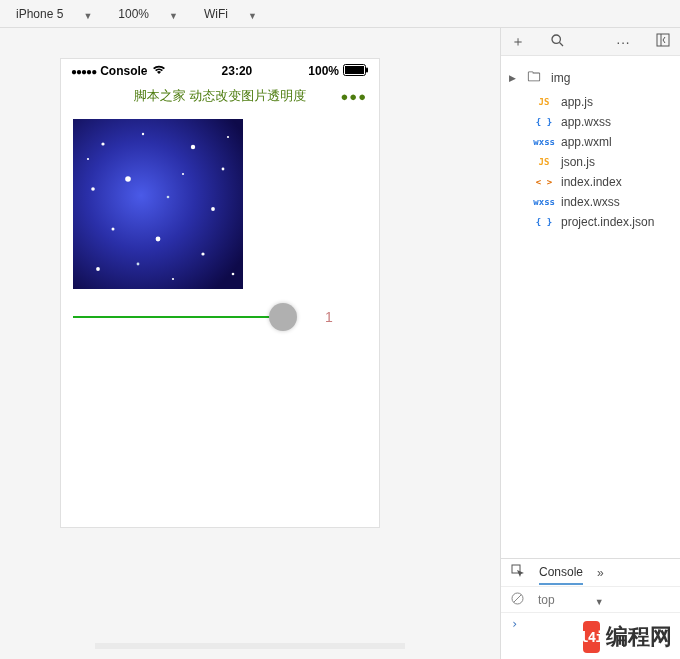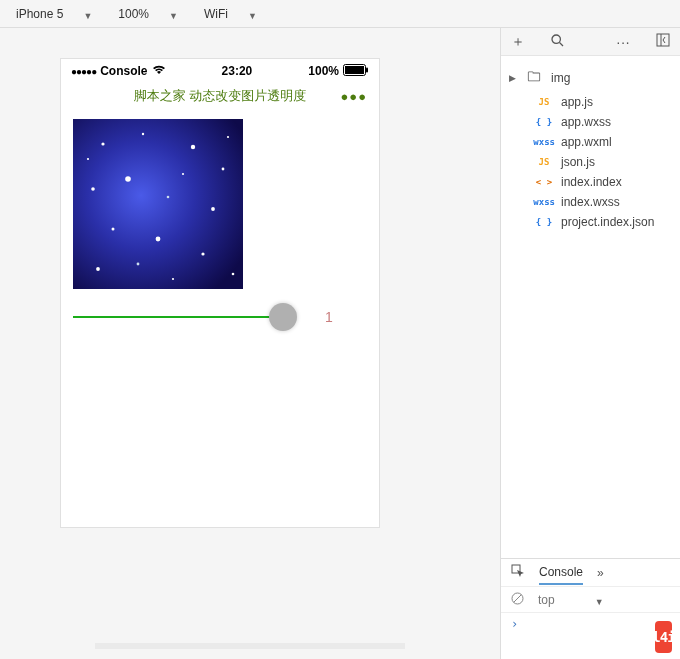--- a/index.html
+++ b/index.html
@@ -236,13 +236,14 @@
       </div>
       <div class="dt-body">
         <span class="prompt-caret">›</span>
       </div>
     </div>
   </div>
 </div>
 
 <div class="watermark">
   <div class="wm-box">l4i</div>
+  <span>编程网</span>
 </div>
 
 </body></html>

